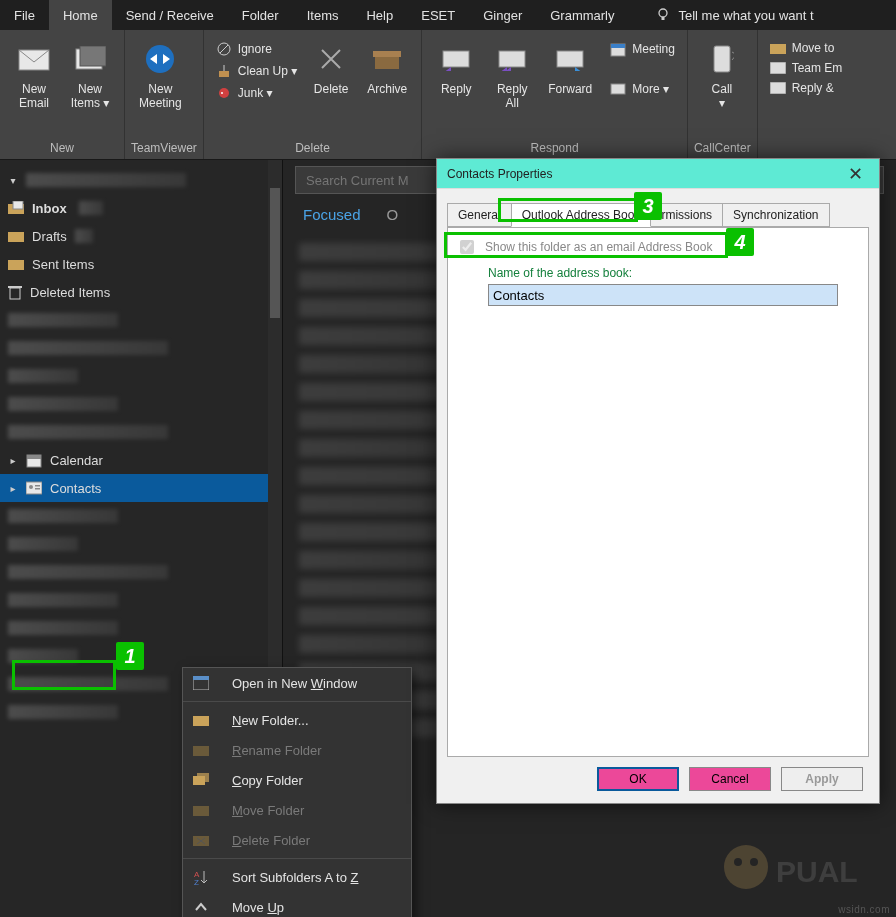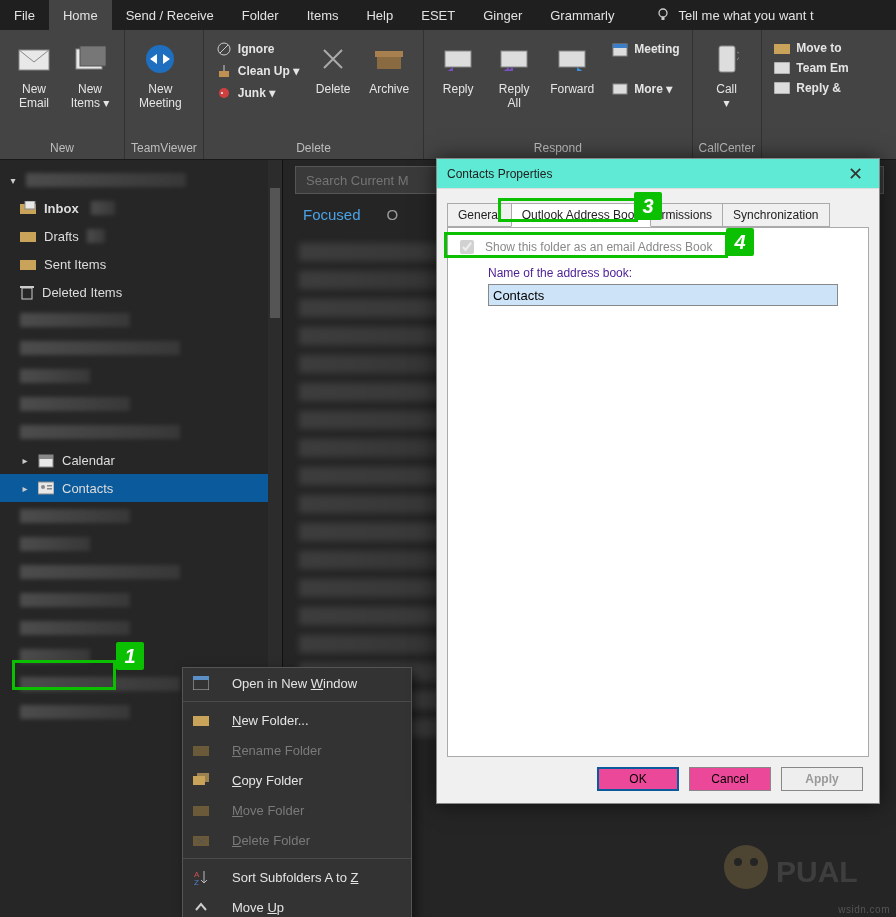--- a/index.html
+++ b/index.html
@@ -19,28 +19,28 @@
 
 
 .ribbon { display: flex; height: 130px; background: #444; border-bottom: 1px solid #181818; }
 .rgroup { display: flex; flex-direction: column; border-right: 1px solid #323232; padding: 4px 6px 0 6px; }
 .rgroup .buttons { flex: 1; display: flex; align-items: flex-start; }
 .rgroup .glabel { text-align: center; color: #bdbdbd; font-size: 12px; padding: 2px 0 4px; }
 .bigbtn { display: flex; flex-direction: column; align-items: center; justify-content: flex-start; padding: 4px 8px 0; min-width: 56px; cursor: pointer; color: #e5e5e5; }
 .bigbtn .iconslot { height: 42px; display: flex; align-items: center; justify-content: center; }
 .bigbtn .lbl { font-size: 12px; text-align: center; line-height: 14px; margin-top: 2px; }
 .stackcol { display: flex; flex-direction: column; justify-content: flex-start; padding-top: 4px; }
-.smallbtn { display: flex; align-items: center; gap: 6px; padding: 3px 6px; cursor: pointer; color: #e5e5e5; font-size: 12px; font-weight: bold; }
+.smallbtn { display: flex; align-items: center; gap: 6px; padding: 3px 6px; cursor: pointer; color: #e5e5e5; font-size: 12px; }
 .smallbtn svg { flex-shrink: 0; }
 
 
 .main { display: flex; height: calc(917px - 160px); position: relative; }
 .sidebar { width: 282px; background: #262626; position: relative; padding-top: 6px; }
 .sidebar .collapse { position: absolute; right: 6px; top: 2px; color: #bbb; font-size: 14px; }
-.folderrow { display: flex; align-items: center; height: 28px; padding-left: 20px; gap: 8px; color: #ddd; cursor: pointer; }
+.folderrow { display: flex; align-items: center; height: 28px; padding-left: 8px; gap: 8px; color: #ddd; cursor: pointer; }
 .folderrow.header { padding-left: 8px; }
 .folderrow.selected { background: #0a5a9c; }
 .fade { display: inline-block; height: 14px; background: linear-gradient(90deg,#666,#444); filter: blur(2px); opacity:.6; }
 .fade.sm { width:70px; } .fade.md { width:110px; } .fade.lg { width:160px; }
 .tri { font-size: 10px; color: #ccc; width: 10px; display: inline-block; text-align: center; }
 .scrollbar { position: absolute; right: 0; top: 0; bottom: 0; width: 14px; background: #2c2c2c; }
 .scrollbar .thumb { position: absolute; left: 2px; right: 2px; top: 28px; height: 130px; background: #555; }
 
 .content { flex: 1; background: #252525; border-left: 1px solid #111; }
 .searchbar { height: 40px; display: flex; align-items: center; padding: 0 12px; }
@@ -74,21 +74,21 @@
   font-size: 12px; box-shadow: 0 0 20px rgba(0,0,0,.6);
 }
 .dtitle { height: 30px; background: #5eead4; display: flex; align-items: center; padding: 0 10px; border-bottom: 1px solid #ddd; }
 .dtitle .x { margin-left: auto; font-size: 18px; color: #333; cursor: pointer; padding: 0 6px; }
 .tabstrip { display: flex; margin: 14px 10px 0 10px; }
 .dtab { border: 1px solid #aaa; background: #f0f0f0; padding: 4px 10px; font-size: 12px; margin-right: -1px; cursor: pointer; position:relative; }
 .dtab.active { background: #fff; border-bottom: 1px solid #fff; z-index: 2; }
 .dpanel { background: #fff; border: 1px solid #aaa; margin: 0 10px; height: 530px; padding: 12px 12px; }
 .chk { display: flex; align-items: center; gap: 11px; color: #888; }
 .chk input { width: 14px; height: 14px; }
-.namelbl { margin: 12px 0 4px 28px; color: #4c1d95; }
+.namelbl { margin: 12px 0 4px 28px; color: #15803d; }
 .nameinput { margin-left: 28px; width: 350px; height: 22px; border: 1px solid #888; padding: 0 4px; background: #cde3f8; font-size: 13px; }
 .dbtns { position: absolute; right: 16px; bottom: 12px; display: flex; gap: 10px; }
 .dbtn { width: 82px; height: 24px; border: 1px solid #888; background: #ec4899; font-size: 12px; cursor: pointer; }
 .dbtn.ok { border: 2px solid #0a5a9c; }
 .dbtn.disabled { color: #999; background: #eee; font-weight: bold; }
 
 
 .callout {
   position: absolute; z-index: 50; border: 3px solid #0ac000;
   pointer-events: none;

